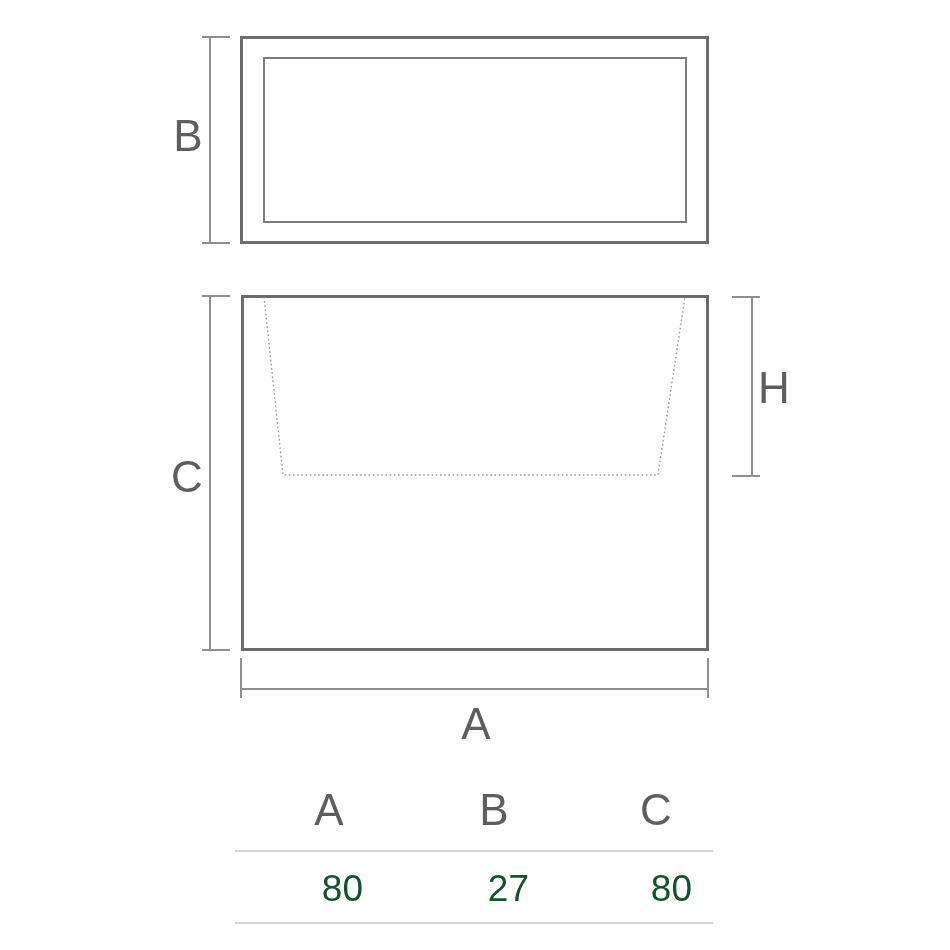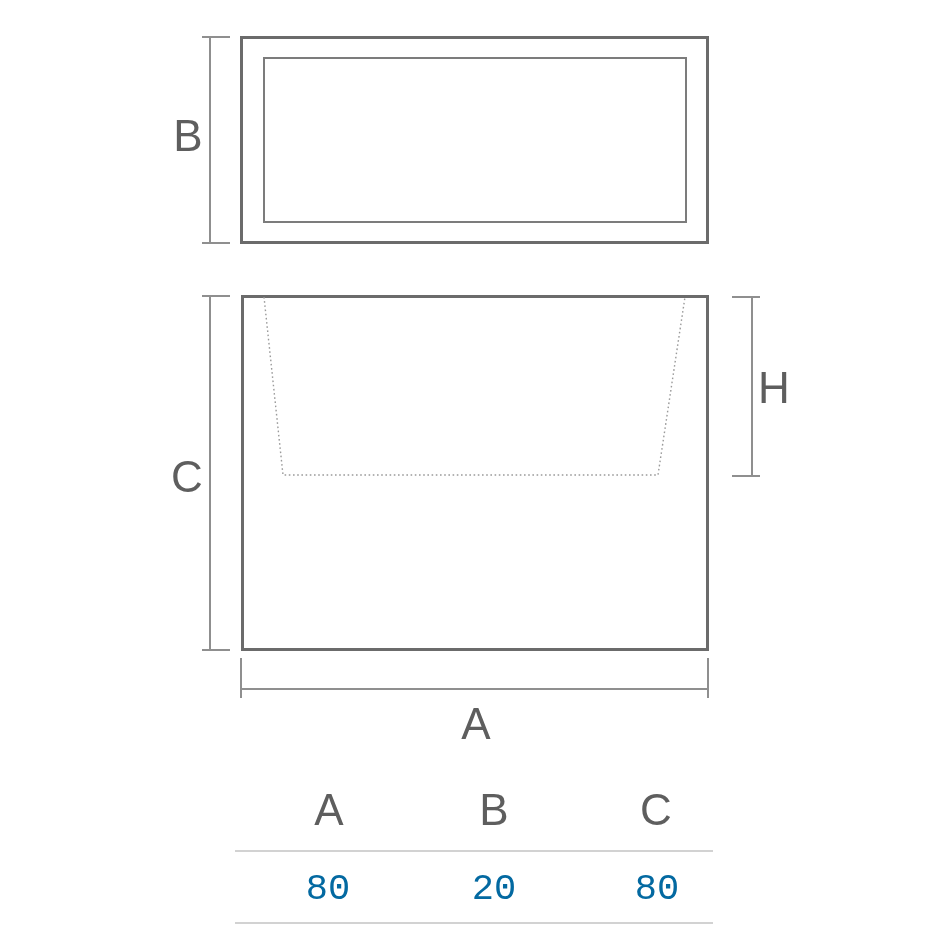--- a/index.html
+++ b/index.html
@@ -48,25 +48,24 @@
   .table-rule { height: 2px; background: #d2d2d2; }
   .th-cell {
     width: 60px;
     text-align: center;
     font-size: 44px;
     line-height: 46px;
     color: #5e5e5e;
   }
   .td-cell {
     width: 70px;
-    text-align: center;
+    text-align: right;
     font-size: 37px;
     line-height: 40px;
-    color: #0369a1;
-    font-family: Liberation Mono, monospace;
+    color: #14532d;
   }
 
   svg.cavity { display: block; }
 </style>
 </head>
 <body>
 
 <div class="canvas">
 
   <div>
@@ -115,19 +114,19 @@
 
   <div>
 
     <div class="abs th-cell" style="left:299px; top:787px;">A</div>
     <div class="abs th-cell" style="left:464px; top:787px;">B</div>
     <div class="abs th-cell" style="left:626px; top:787px;">C</div>
 
     <div class="abs table-rule" style="left:235px; top:850px; width:478px;"></div>
 
     <div class="abs td-cell" style="left:293px; top:869px;">80</div>
-    <div class="abs td-cell" style="left:459px; top:869px;">20</div>
+    <div class="abs td-cell" style="left:459px; top:869px;">27</div>
     <div class="abs td-cell" style="left:622px; top:869px;">80</div>
 
     <div class="abs table-rule" style="left:235px; top:922px; width:478px;"></div>
   </div>
 
 </div>
 
 </body></html>

